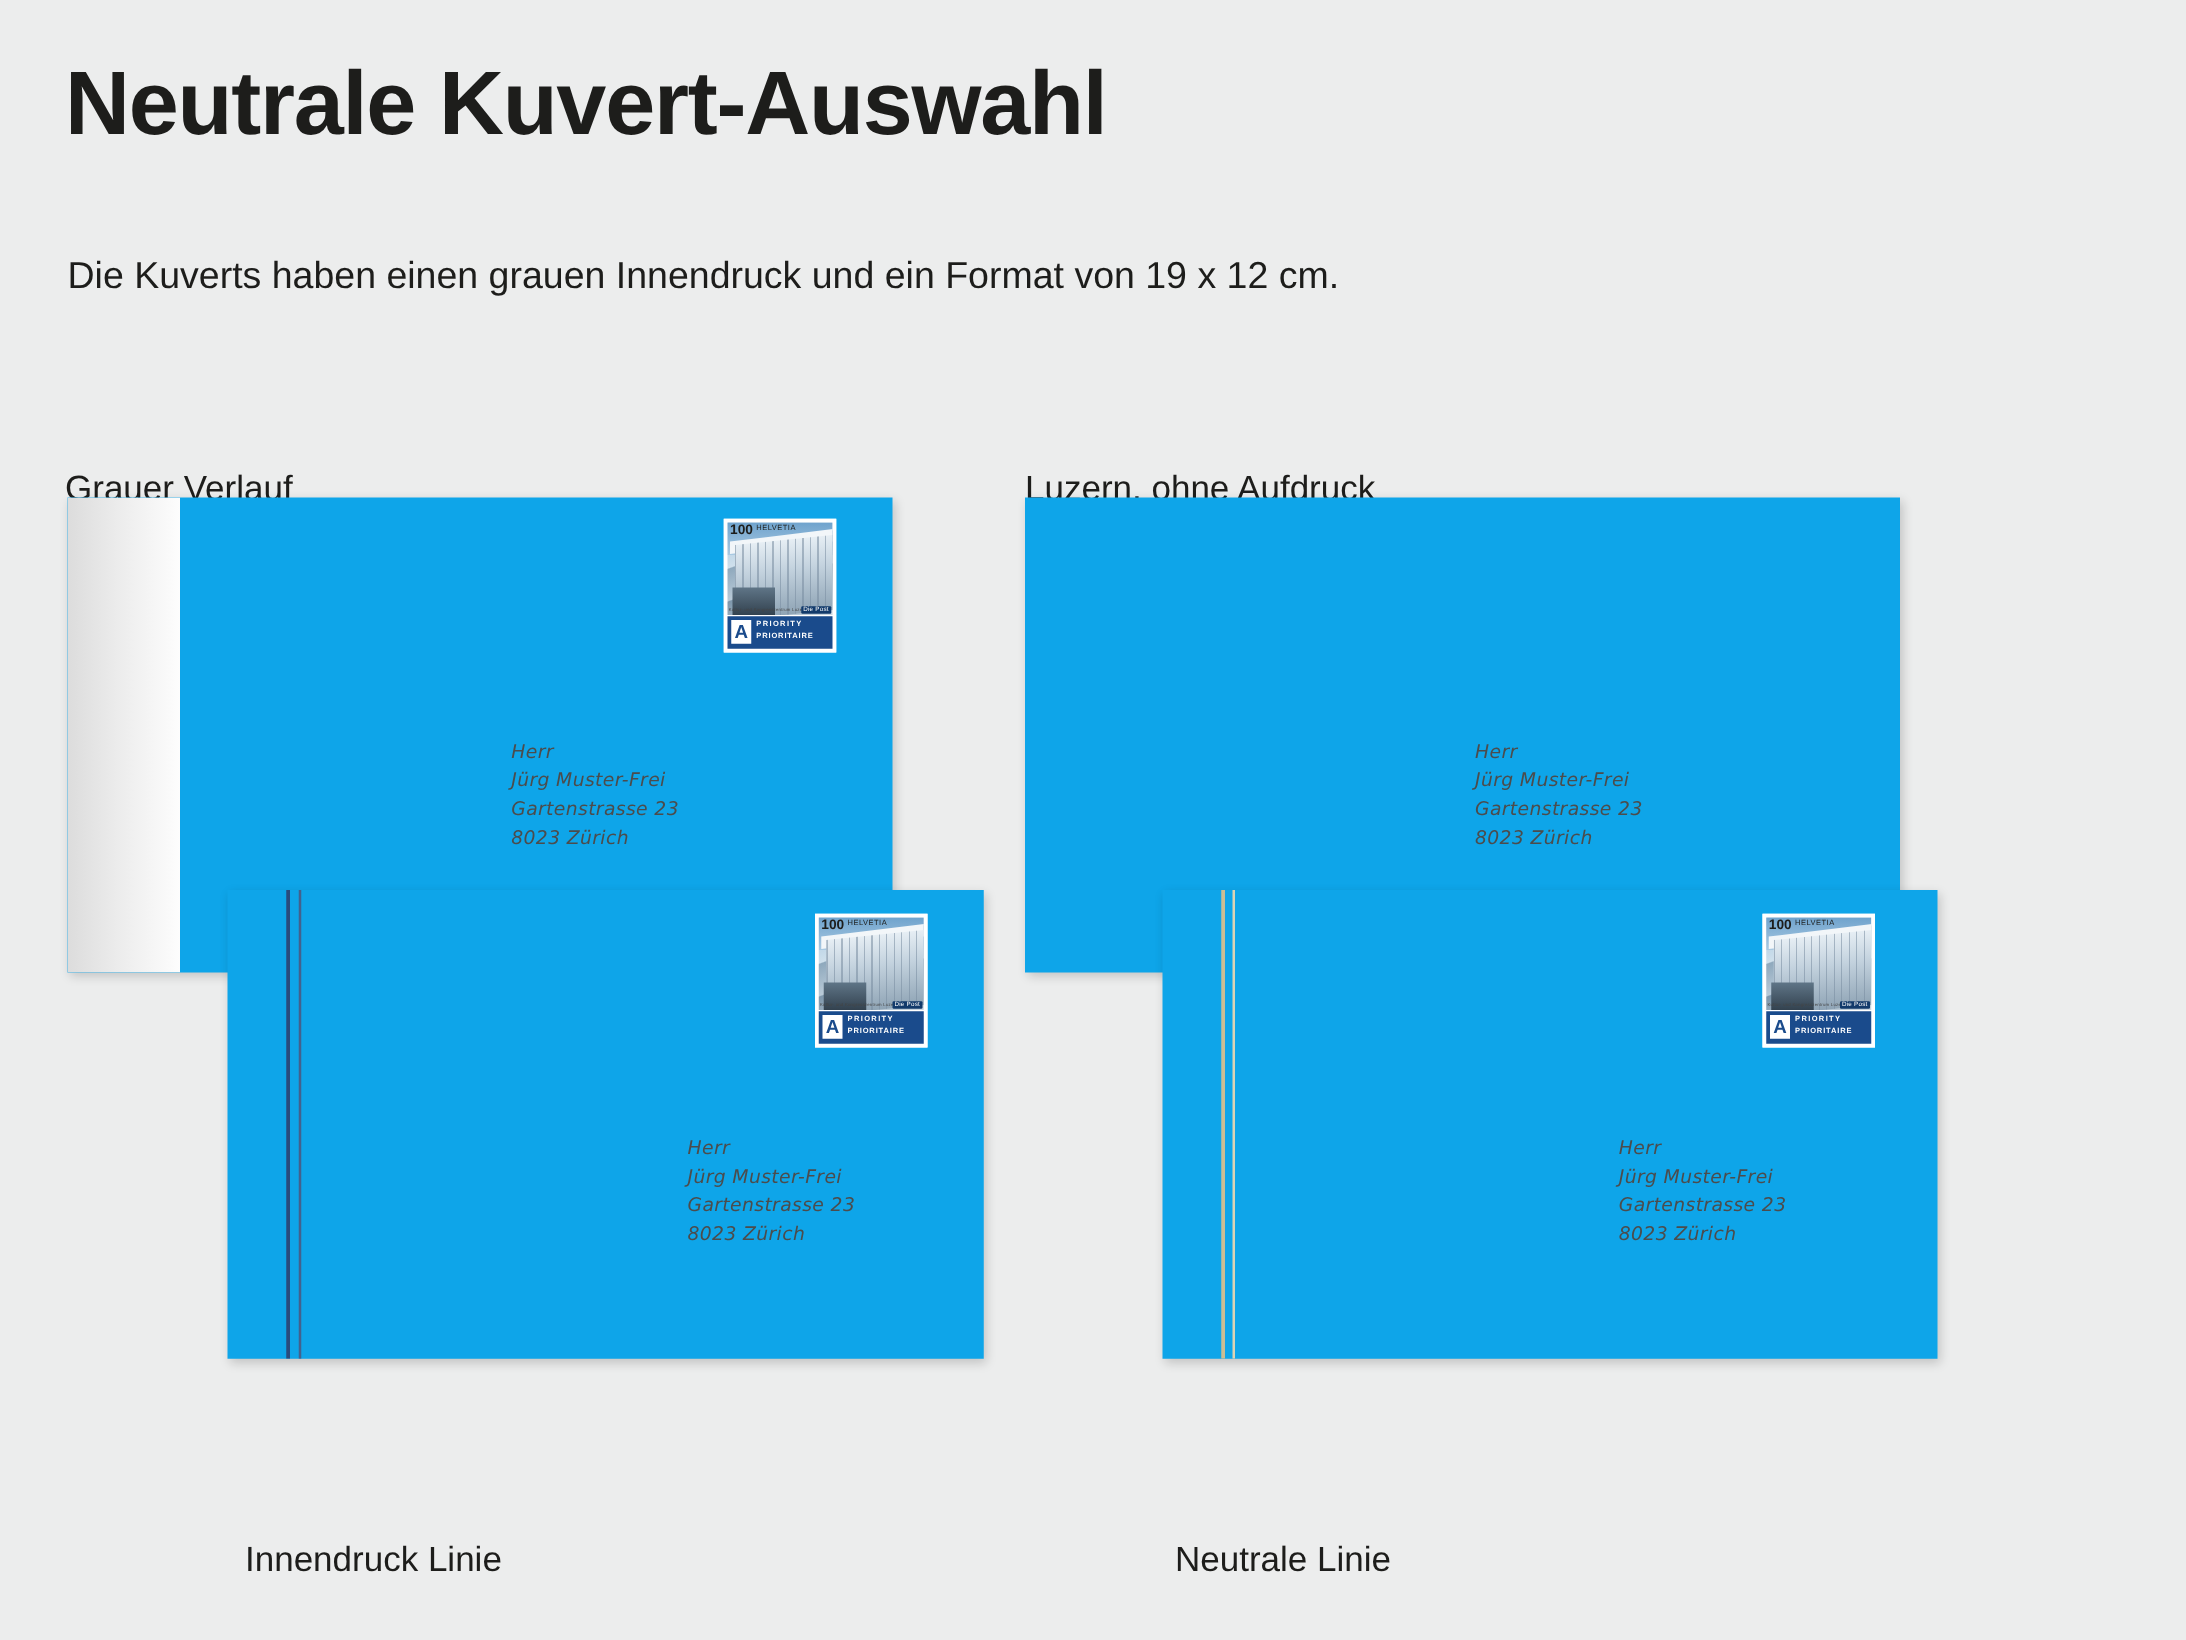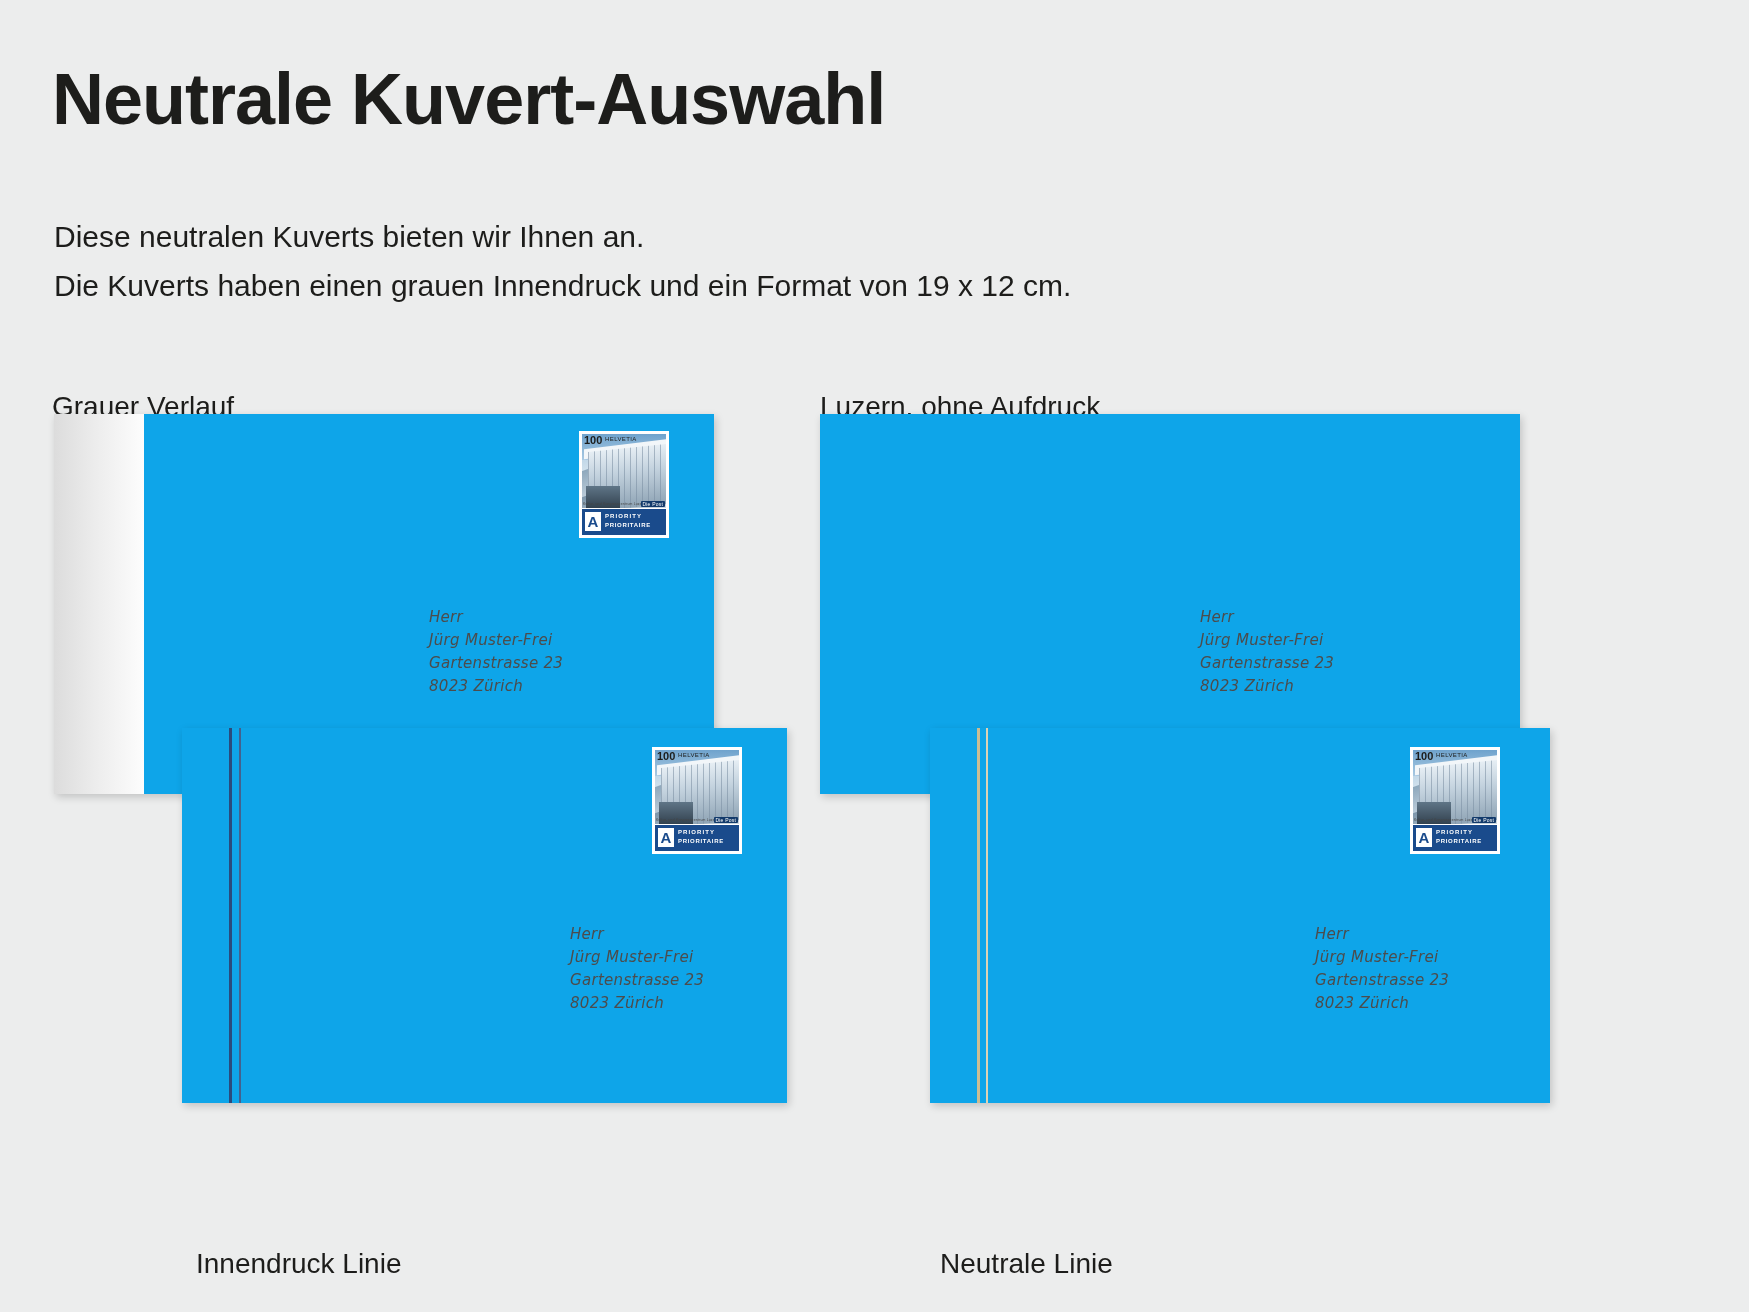--- a/index.html
+++ b/index.html
@@ -4,21 +4,21 @@
 <style>
   html,body{margin:0;padding:0;}
   body{
     width:1749px;height:1312px;
     background:#eceded;
     font-family:"Liberation Sans", sans-serif;
     color:#1d1d1b;
     overflow:hidden;
     position:relative;
   }
-  .page{position:absolute;left:0;top:16px;width:1749px;height:980px;}
+  .page{position:absolute;left:0;top:0;width:1749px;height:980px;}
 
   h1.title{
     position:absolute;left:52px;top:42px;
     margin:0;
     font-family:"Liberation Sans", sans-serif;
     font-size:72px;
     font-weight:700;
     letter-spacing:-1px;
     color:#1d1d1b;
   }
@@ -71,21 +71,20 @@
   
   .addr{
     position:absolute;
     font-family:"DejaVu Sans", sans-serif;
     font-size:15px;
     line-height:23px;
     color:#4c4c4c;
     font-style:italic;
     letter-spacing:0.3px;
     white-space:nowrap;
-    margin-left:20px;
   }
   .addr .ln{display:block;}
 
   
   .stamp{
     position:absolute;
     width:90px;height:107px;
     background:#ffffff;
     padding:0;
   }
@@ -182,21 +181,20 @@
   }
 </style>
 </head>
 <body style="background: rgb(236, 237, 237);">
 
 <div class="page">
 
   <h1 class="title">Neutrale Kuvert-Auswahl</h1>
 
   <div class="intro">
-    <div>Diese neutralen Kuverts bieten wir Ihnen an.</div>
     <div>Die Kuverts haben einen grauen Innendruck und ein Format von 19 x 12 cm.</div>
   </div>
 
   <div class="caption cap-gray">Grauer Verlauf</div>
   <div class="caption cap-white">Luzern, ohne Aufdruck</div>
   <div class="caption cap-blue">Innendruck Linie</div>
   <div class="caption cap-gold">Neutrale Linie</div>
 
   <div class="env env-gray">
     <div class="grad-left"></div>

